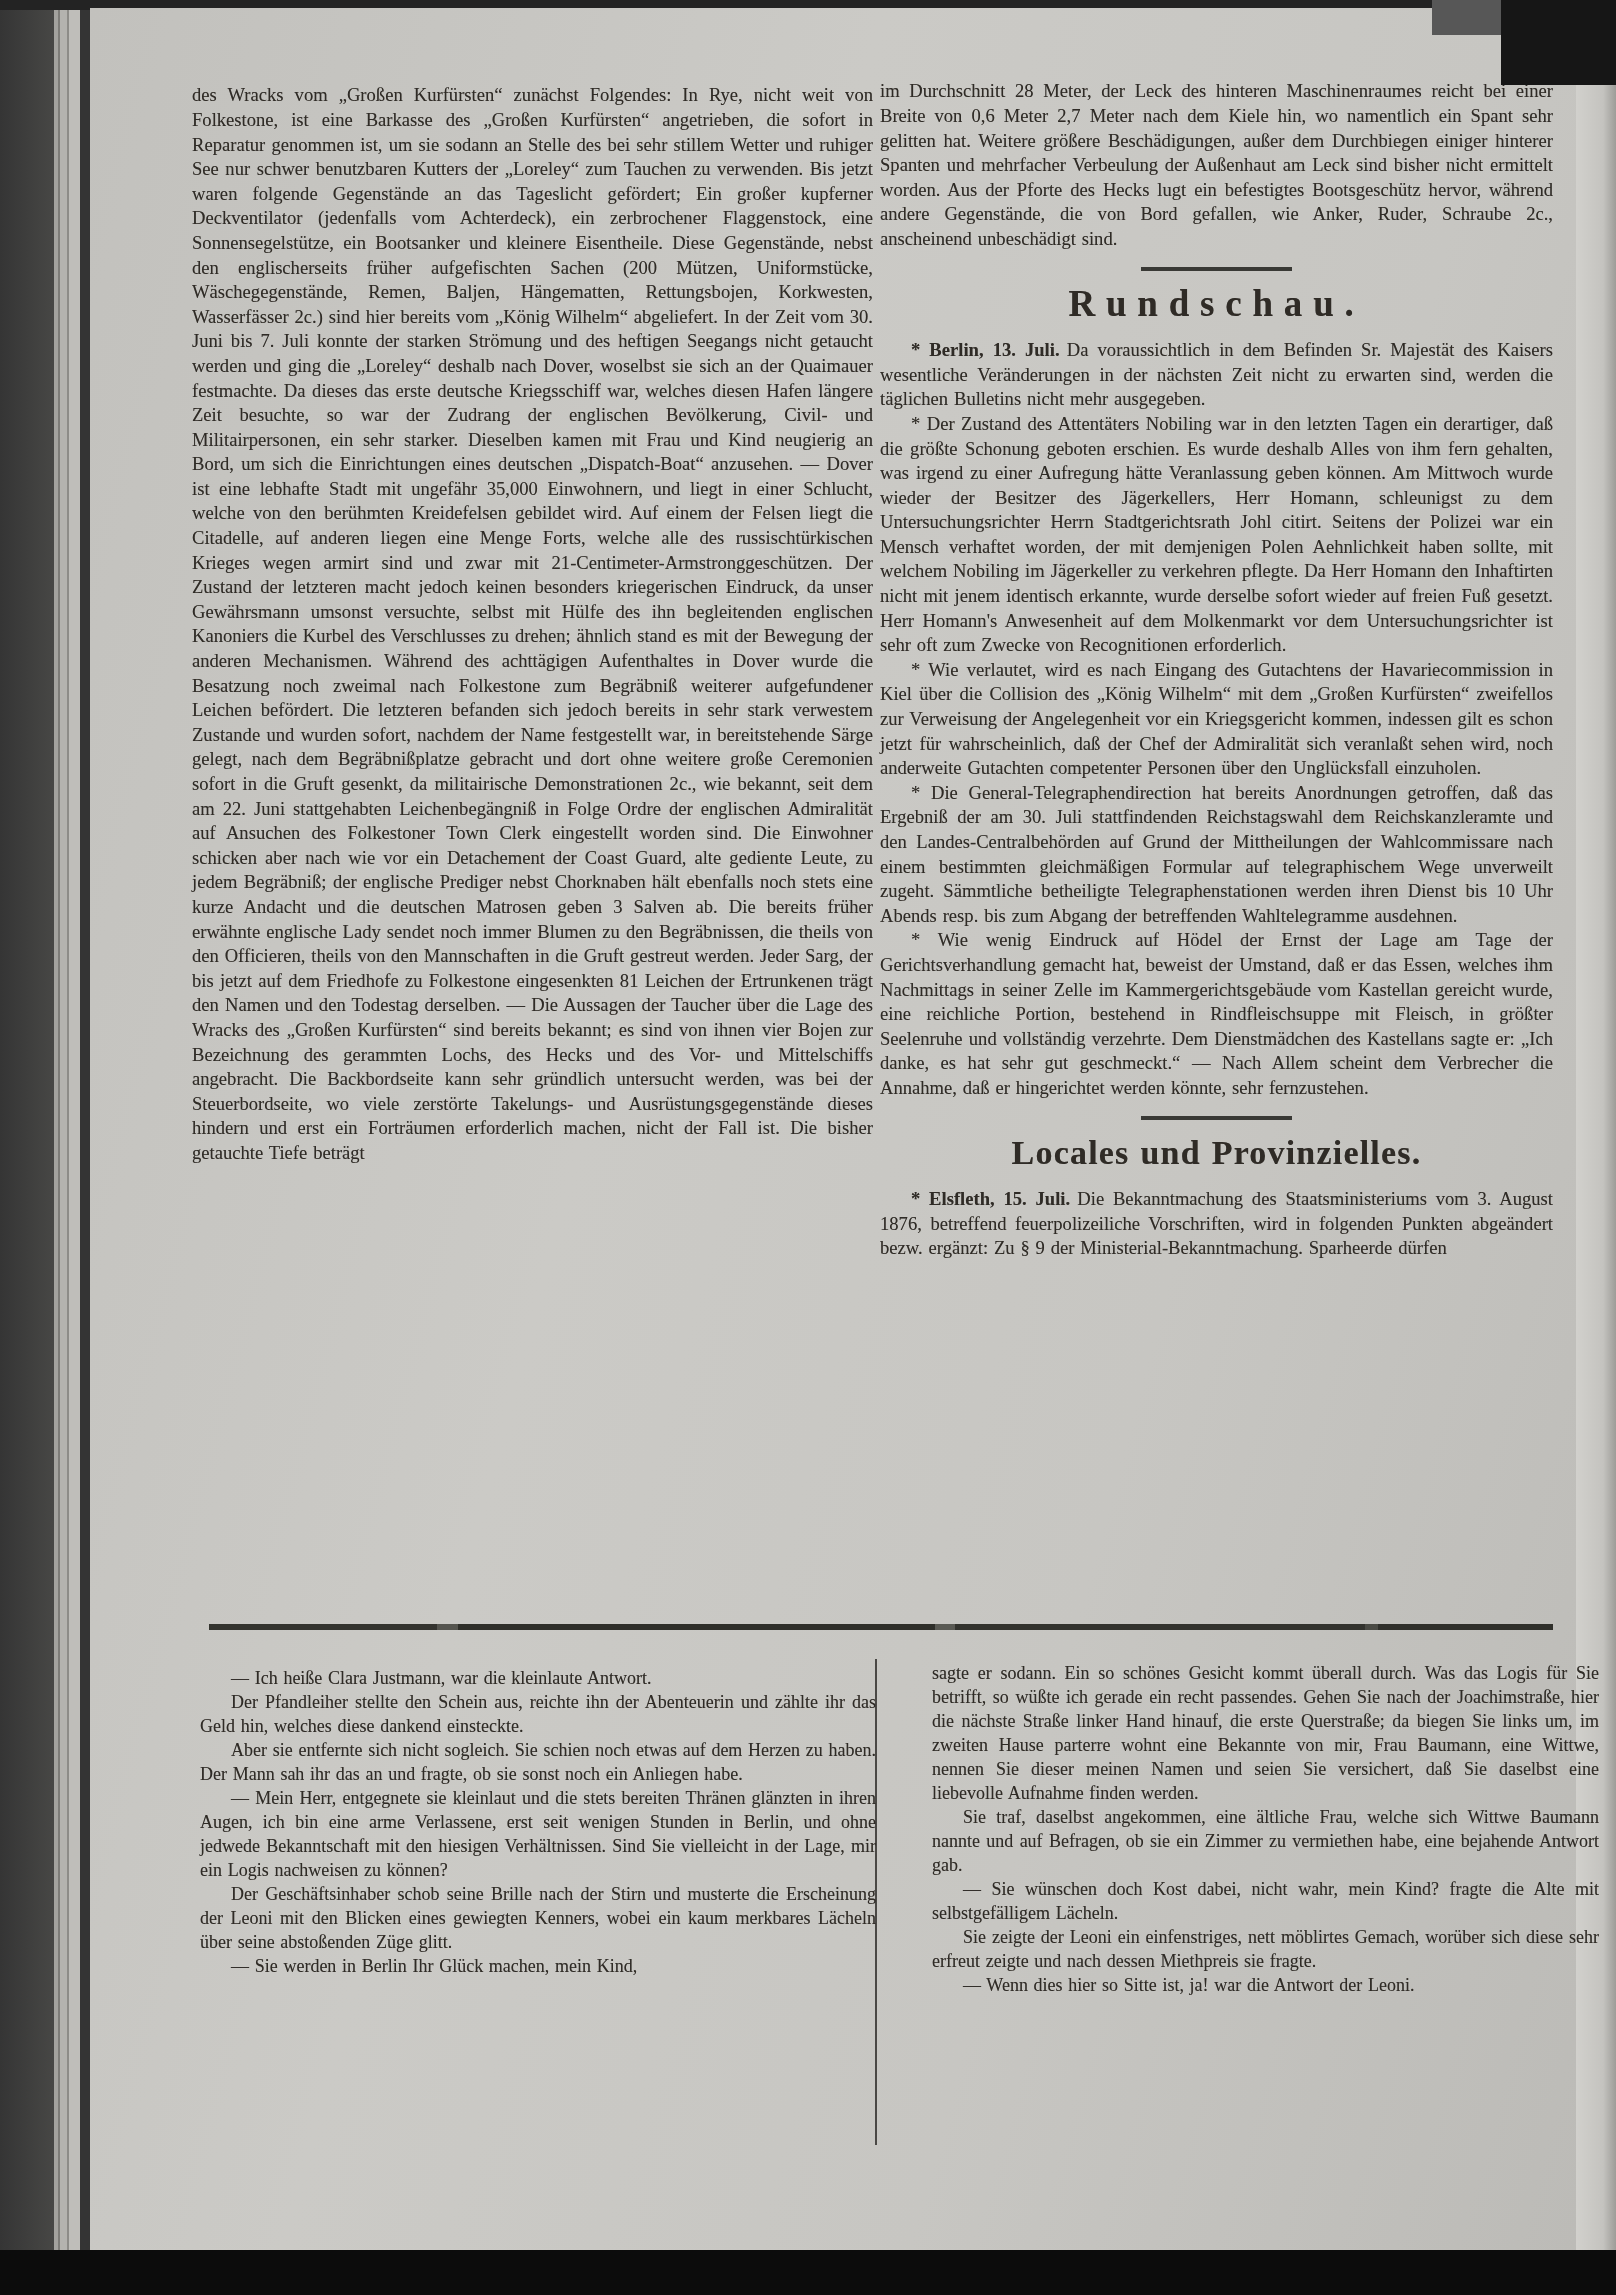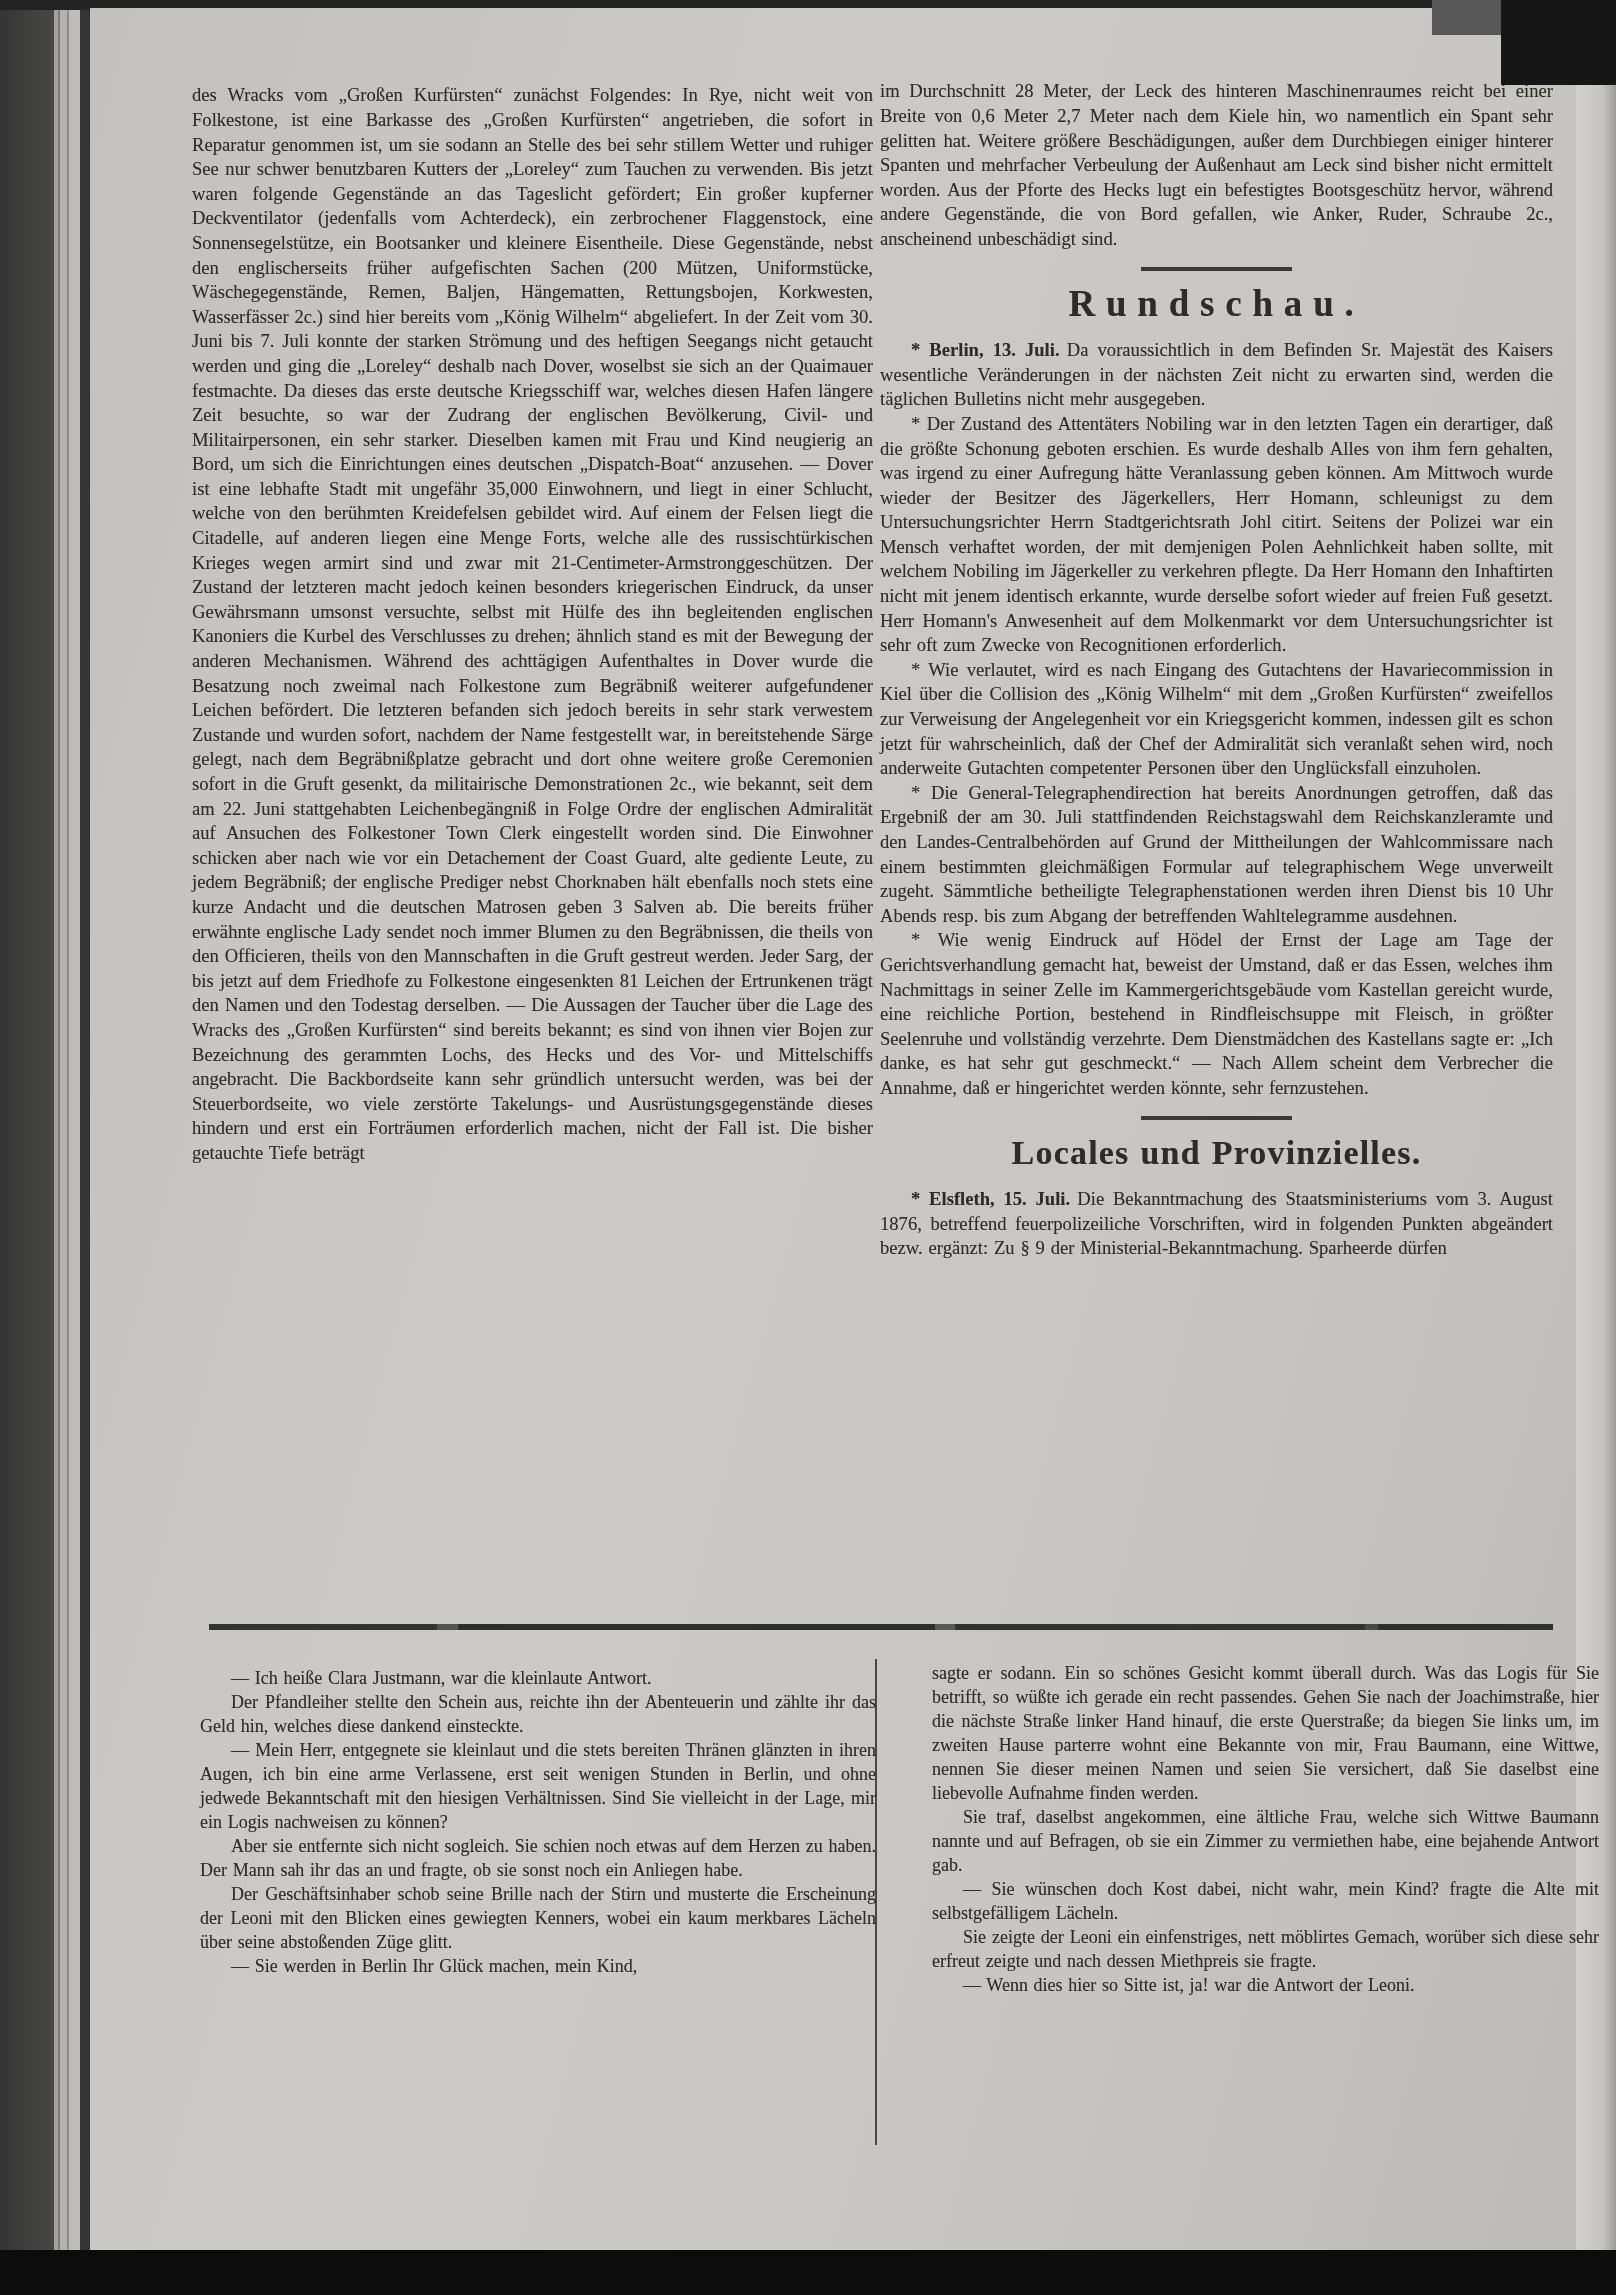--- a/index.html
+++ b/index.html
@@ -97,23 +97,23 @@
     <div class="feuilleton-divider"></div>
     <div class="column-rule"></div>
 
     <div class="coltext story col-bot-left">
 
 
         <p class="para"><span>— Ich heiße Clara Justmann, war die kleinlaute Antwort.</span></p>
 
         <p class="para"><span>Der Pfandleiher stellte den Schein aus, reichte ihn der Abenteuerin und zählte ihr das Geld hin, welches diese dankend einsteckte.</span></p>
 
+        <p class="para"><span>Aber sie entfernte sich nicht sogleich. Sie schien noch etwas auf dem Herzen zu haben. Der Mann sah ihr das an und fragte, ob sie sonst noch ein Anliegen habe.</span></p>
+
         <p class="para"><span>— Mein Herr, entgegnete sie kleinlaut und die stets bereiten Thränen glänzten in ihren Augen, ich bin eine arme Verlassene, erst seit wenigen Stunden in Berlin, und ohne jedwede Bekanntschaft mit den hiesigen Verhältnissen. Sind Sie vielleicht in der Lage, mir ein Logis nachweisen zu können?</span></p>
-
-        <p class="para"><span>Aber sie entfernte sich nicht sogleich. Sie schien noch etwas auf dem Herzen zu haben. Der Mann sah ihr das an und fragte, ob sie sonst noch ein Anliegen habe.</span></p>
 
         <p class="para"><span>Der Geschäftsinhaber schob seine Brille nach der Stirn und musterte die Erscheinung der Leoni mit den Blicken eines gewiegten Kenners, wobei ein kaum merkbares Lächeln über seine abstoßenden Züge glitt.</span></p>
 
         <p class="para"><span>— Sie werden in Berlin Ihr Glück machen, mein Kind,</span></p>
       </div>
 
     <div class="coltext story col-bot-right">
       <p class="cont">sagte er sodann. Ein so schönes Gesicht kommt überall durch. Was das Logis für Sie betrifft, so wüßte ich gerade ein recht passendes. Gehen Sie nach der Joachimstraße, hier die nächste Straße linker Hand hinauf, die erste Querstraße; da biegen Sie links um, im zweiten Hause parterre wohnt eine Bekannte von mir, Frau Baumann, eine Wittwe, nennen Sie dieser meinen Namen und seien Sie versichert, daß Sie daselbst eine liebevolle Aufnahme finden werden.</p>
       <div>
 

